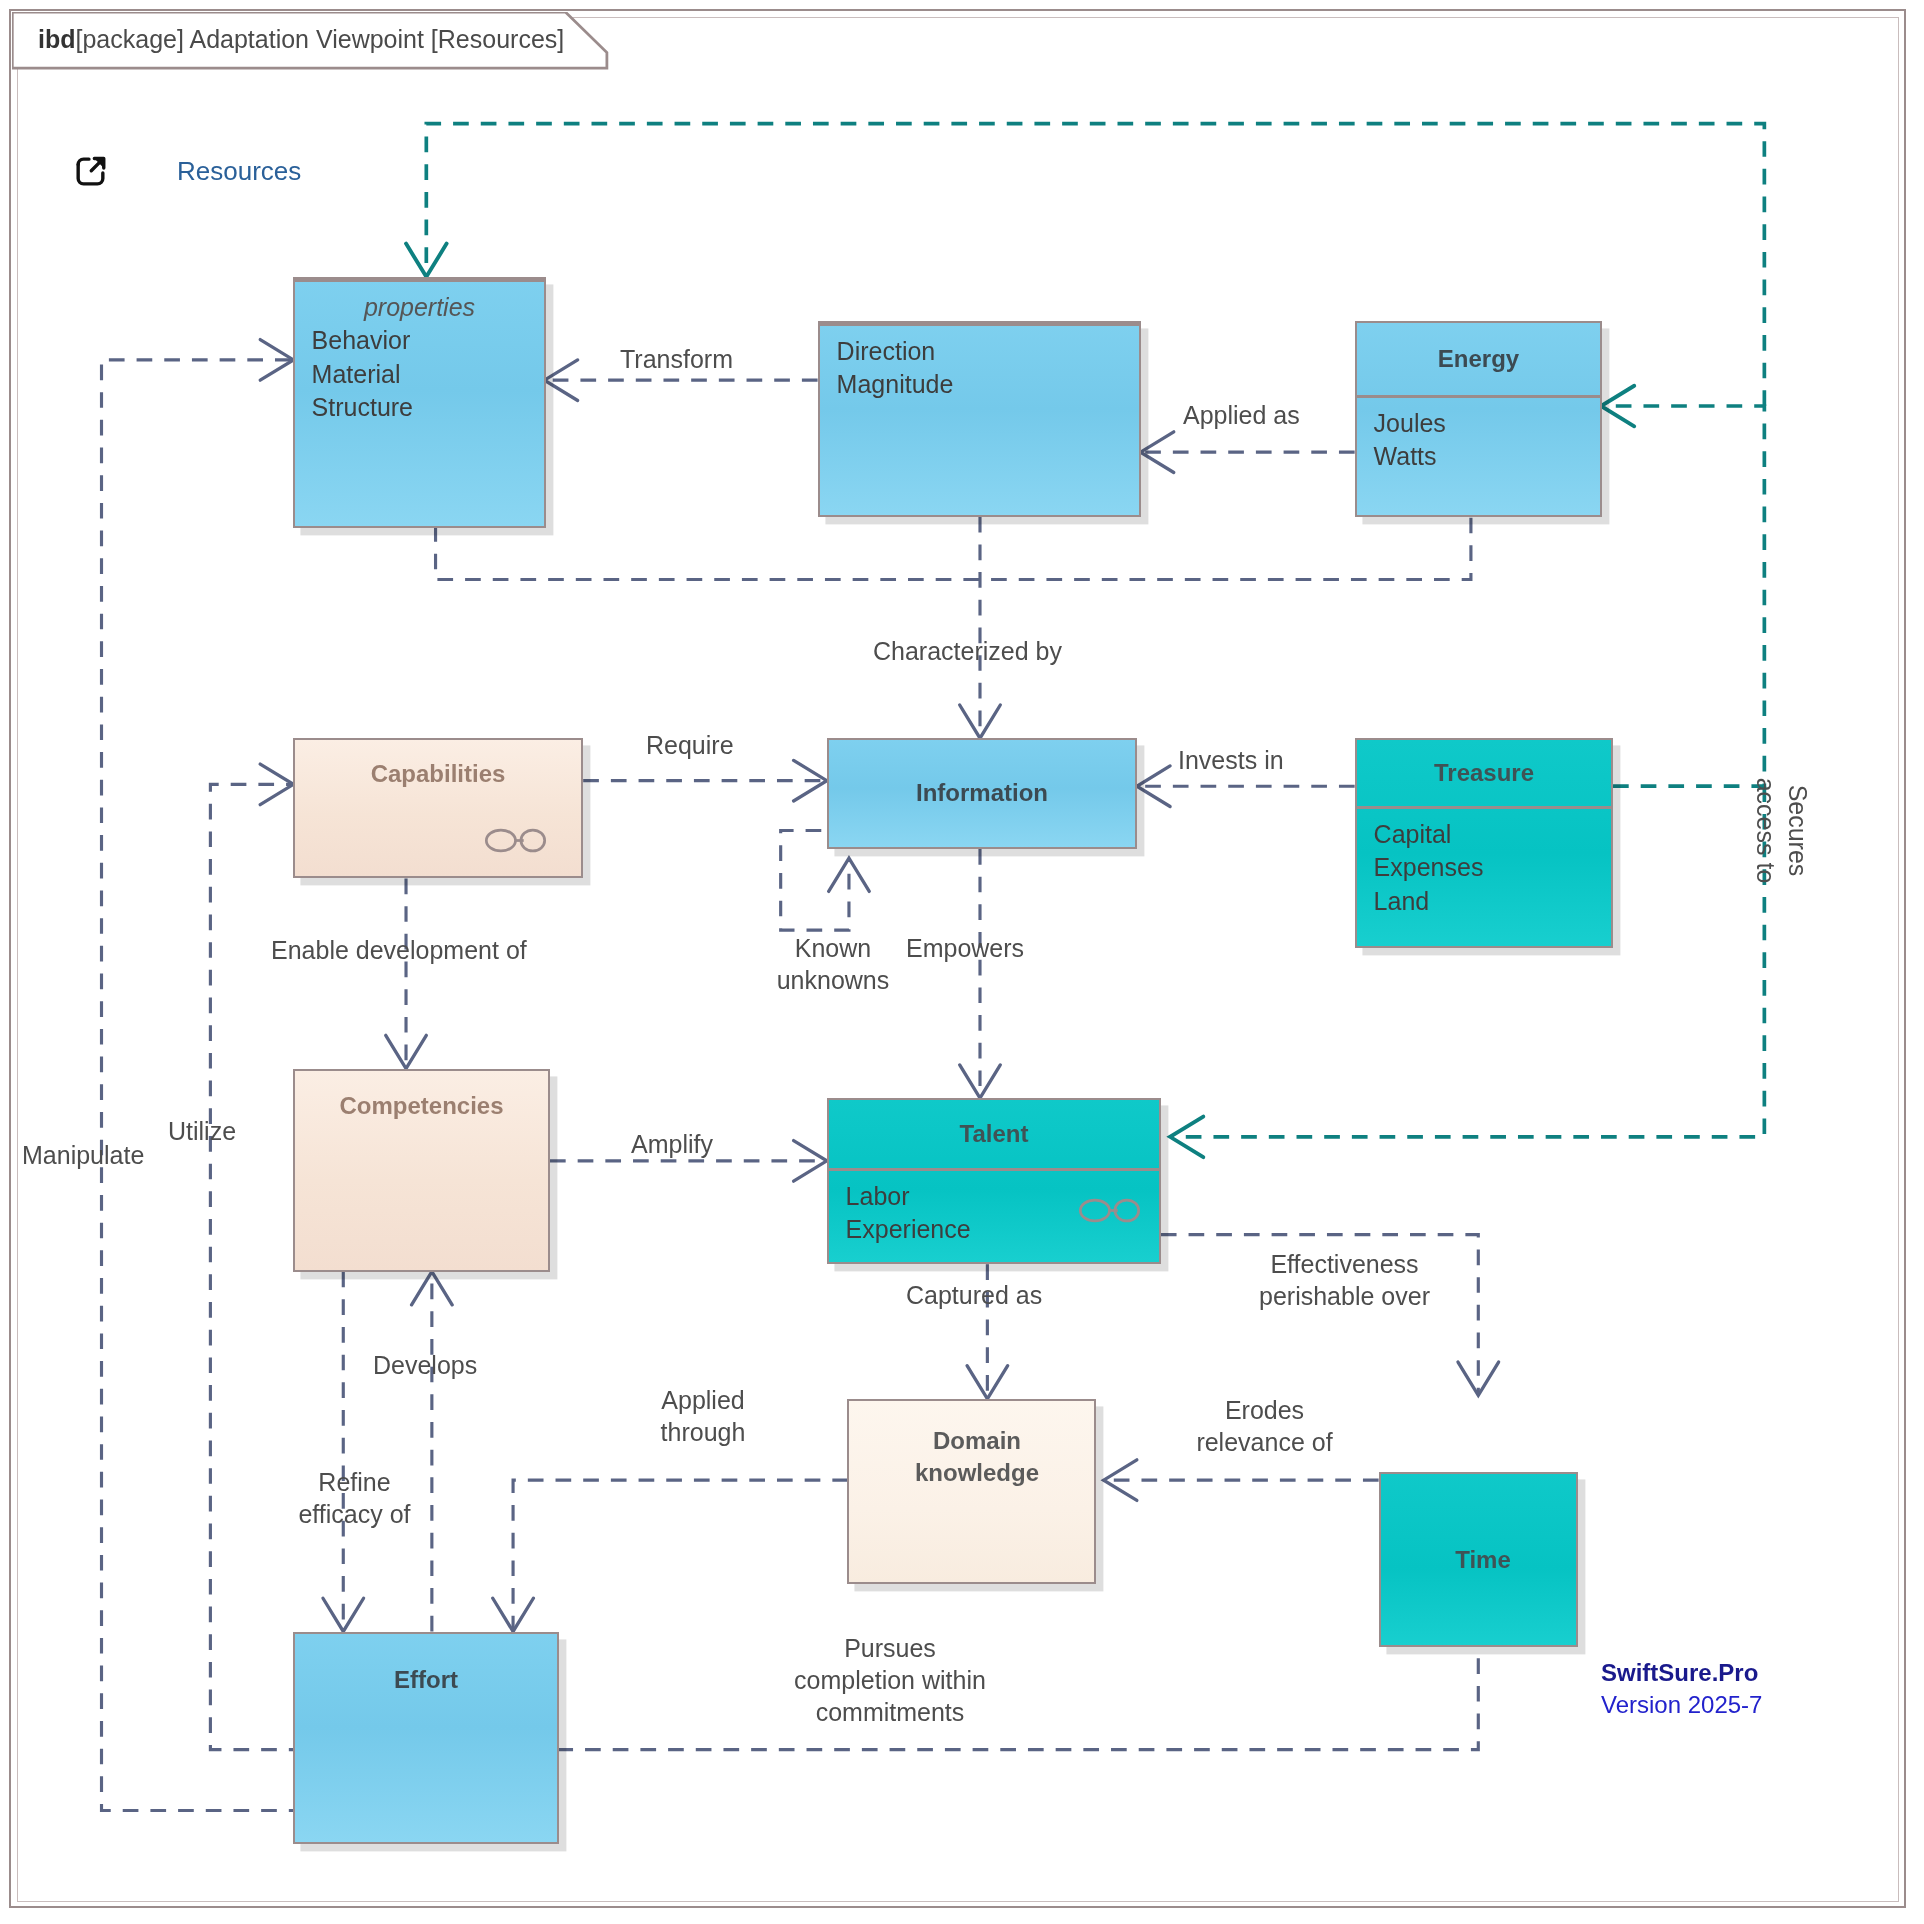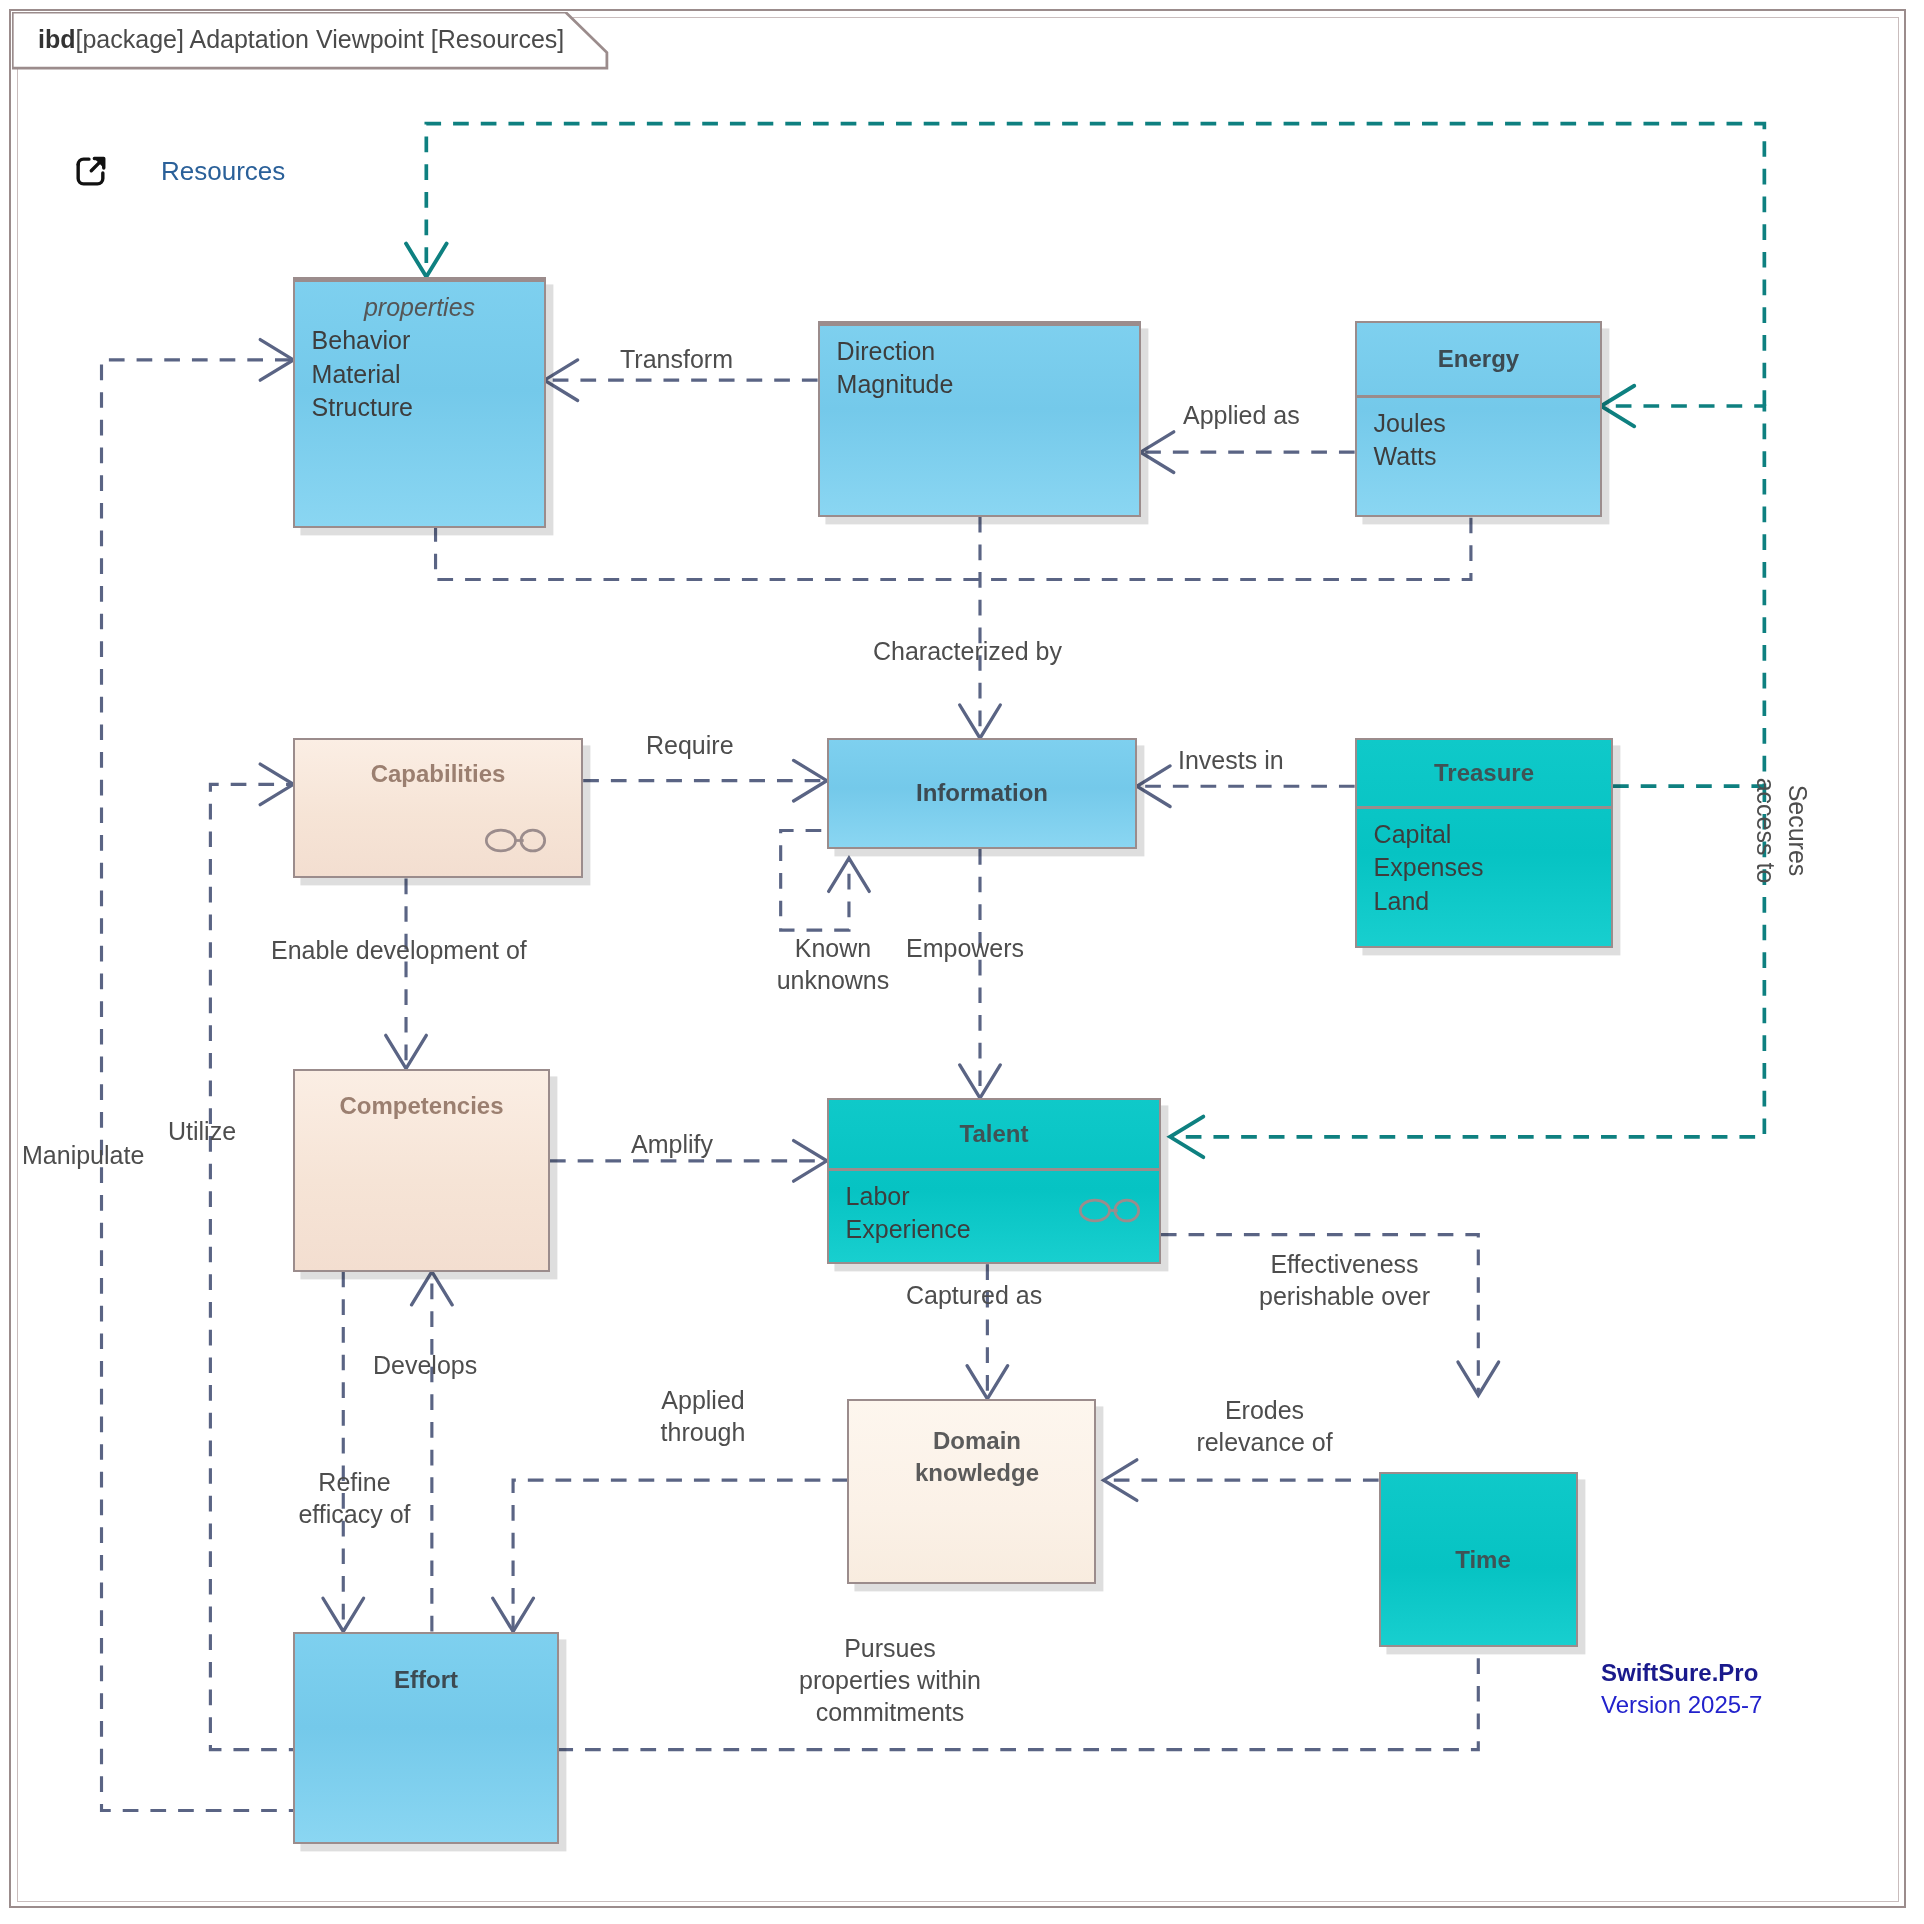--- a/index.html
+++ b/index.html
@@ -20,21 +20,21 @@
     position:absolute;left:12px;top:12px;height:55px;width:591px;
     box-sizing:border-box;
   }
   .hdr-tab svg{position:absolute;left:0;top:0;}
   .hdr-text{
     position:absolute;left:26px;top:13px;font-size:25px;color:#4a4a4a;white-space:nowrap;
   }
   .hdr-text b{font-weight:bold;color:#333;}
 
   
-  .pkg-row{position:absolute;left:72px;top:153px;display:flex;align-items:center;gap:52px;}
+  .pkg-row{position:absolute;left:72px;top:153px;display:flex;align-items:center;gap:68px;}
   .pkg-icon{width:37px;height:37px;position:relative;}
   .pkg-label{font-size:26px;color:#2a6099;}
 
   
   .wm{position:absolute;left:1601px;top:1657px;text-align:left;line-height:1.34;}
   .wm .l1{font-size:24px;font-weight:bold;color:#1a1a8c;}
   .wm .l2{font-size:24px;color:#2222cc;}
 
   
   #wires{position:absolute;left:0;top:0;width:1924px;height:1924px;}
@@ -270,21 +270,21 @@
   <div class="elabel c" style="left:1192px;top:1248px;width:305px;">Effectiveness
 perishable over</div>
   <div class="elabel c" style="left:1152px;top:1394px;width:225px;">Erodes
 relevance of</div>
   <div class="elabel c" style="left:609px;top:1384px;width:188px;">Applied
 through</div>
   <div class="elabel c" style="left:264px;top:1466px;width:181px;">Refine
 efficacy of</div>
   <div class="elabel" style="left:373px;top:1349px;">Develops</div>
   <div class="elabel c" style="left:733px;top:1632px;width:314px;">Pursues
-properties within
+completion within
 commitments</div>
   <div class="elabel" style="left:22px;top:1139px;">Manipulate</div>
   <div class="elabel" style="left:168px;top:1115px;">Utilize</div>
   <div class="elabel rot c" style="left:1814px;top:729px;width:203px;">Secures
 access to</div>
 
   <div class="wm">
     <div class="l1">SwiftSure.Pro</div>
     <div class="l2">Version 2025-7</div>
   </div>

